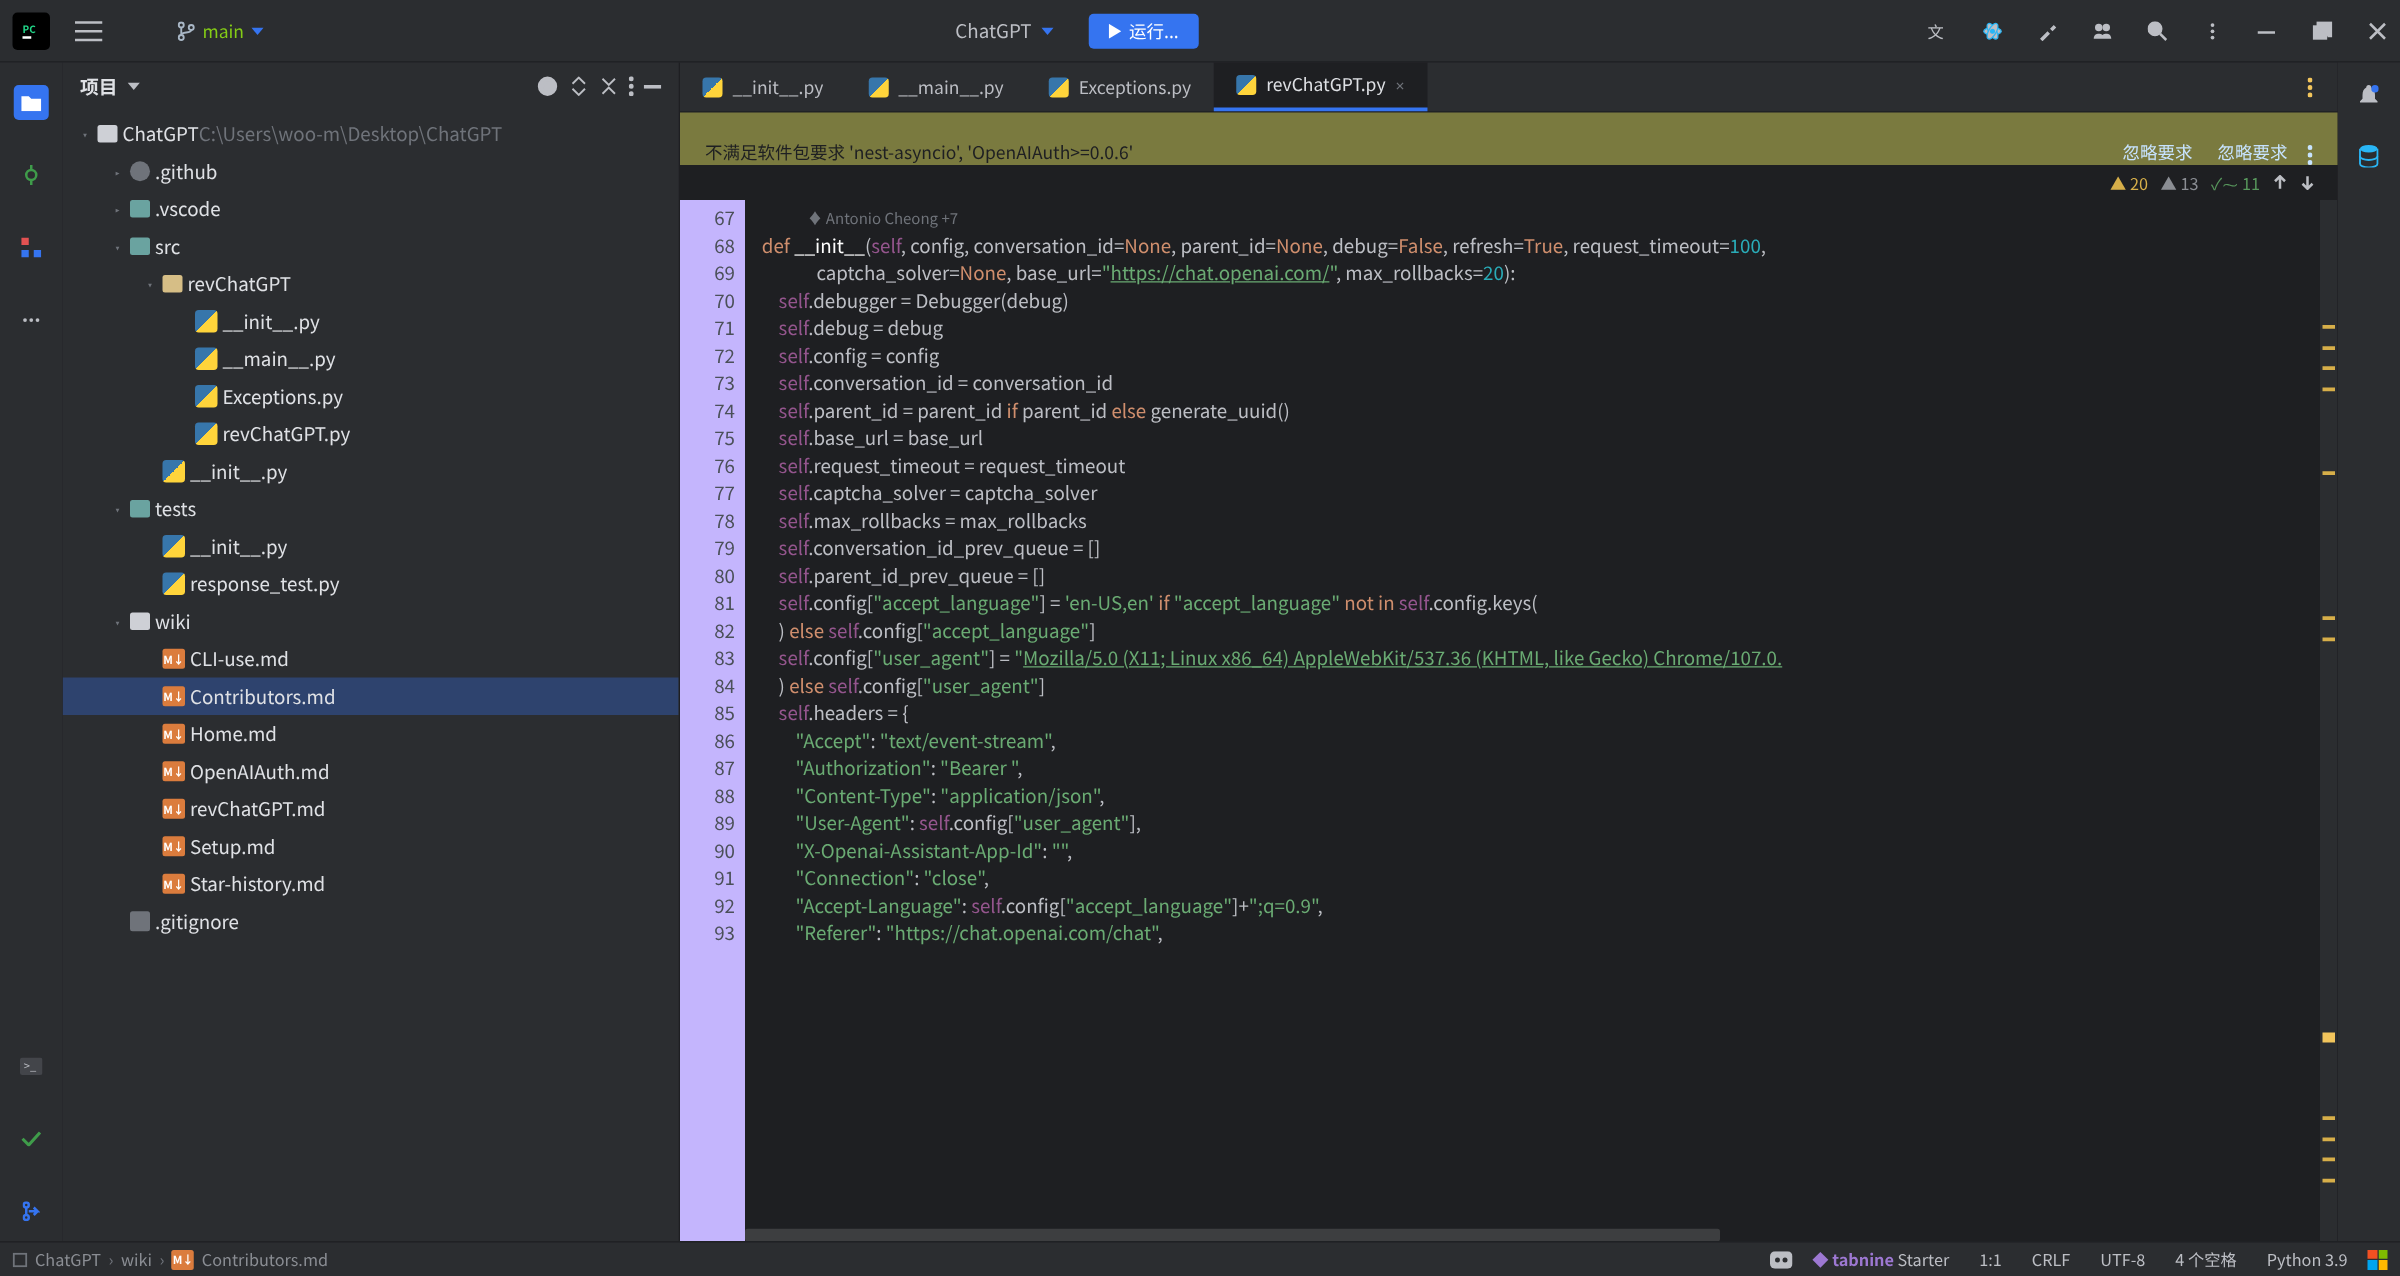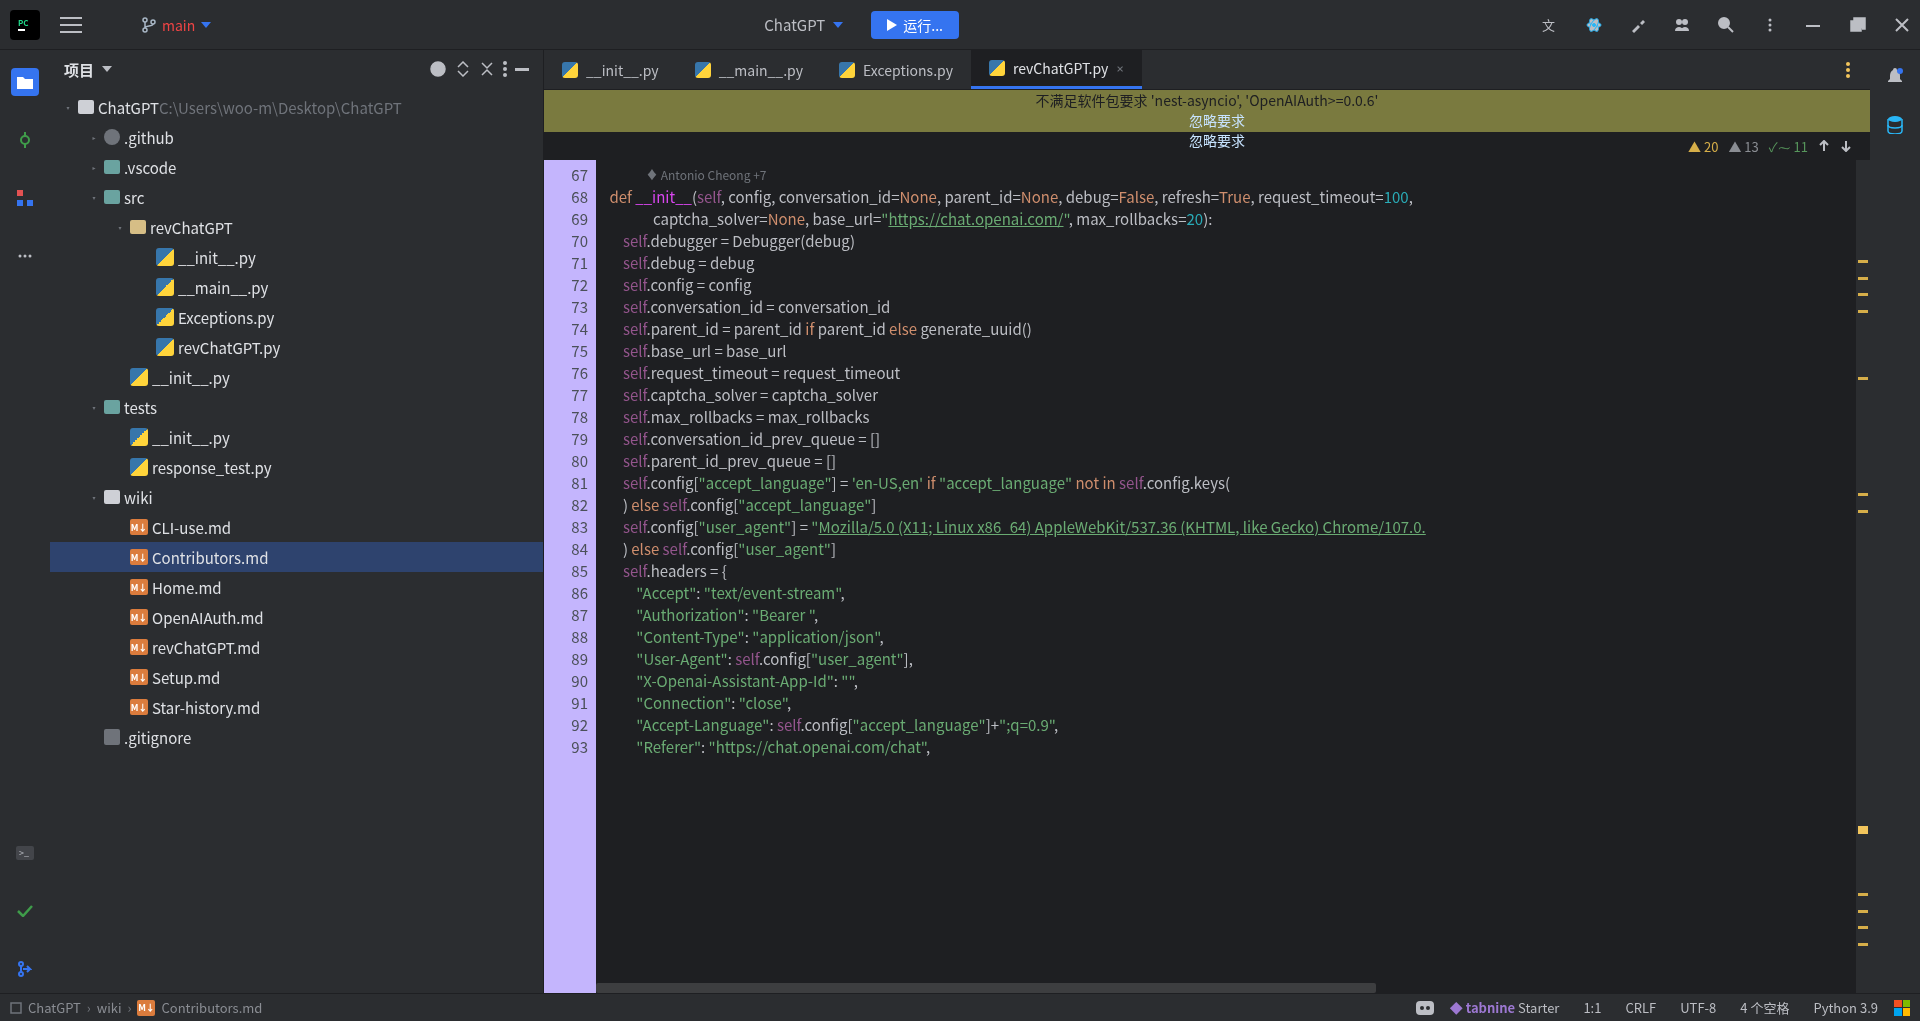--- a/index.html
+++ b/index.html
@@ -4,21 +4,21 @@
 <style>
 * { margin:0; padding:0; box-sizing:border-box; font-family:'Noto Sans CJK SC','JetBrains Mono',Consolas,monospace; }
 body { width:1920px; height:1021px; background:#1e1f22; color:#bcbec4; overflow:hidden; font-size:13px; }
 svg { display:block; }
 
 
 #topbar { height:50px; background:#2b2d30; display:flex; align-items:center; padding:0 10px; border-bottom:1px solid #1e1f22; }
 #topbar .logo { width:30px; height:30px; background:#000; border-radius:4px; display:flex; align-items:center; justify-content:center; margin-right:20px;}
 #topbar .hamb { margin-right:60px; cursor:pointer; }
 #topbar .branch { display:flex; align-items:center; gap:6px; color:#3574f0; font-size:14px;}
-#topbar .branch span.name{color:#ef4444;}
+#topbar .branch span.name{color:#84cc16;}
 #topbar .center { flex:1; display:flex; justify-content:center; align-items:center; gap:8px; font-size:15px;}
 #topbar .run-btn { background:#3574f0; color:#fff; padding:4px 16px; border-radius:4px; font-size:14px; display:flex; align-items:center; gap:6px; margin-left:20px;}
 #topbar .right-icons { display:flex; gap:28px; align-items:center; margin-left:30px; }
 #topbar .ic { width:16px; height:16px; fill:#bcbec4; }
 
 
 #leftstrip { position:absolute; left:0; top:50px; bottom:28px; width:50px; background:#2b2d30; display:flex; flex-direction:column; align-items:center; padding-top:18px; gap:30px; }
 #leftstrip .tool { width:28px; height:28px; border-radius:4px; display:flex; align-items:center; justify-content:center; }
 #leftstrip .tool.active{ background:#3574f0; }
 #leftstrip .bottom { margin-top:auto; margin-bottom:10px; display:flex; flex-direction:column; gap:30px; align-items:center;}
@@ -47,34 +47,34 @@
 .fdic.teal{background:#6aa3a0;}
 
 
 #editor { position:absolute; left:544px; right:50px; top:50px; bottom:28px; background:#1e1f22; display:flex; flex-direction:column; }
 #tabs { height:40px; background:#2b2d30; display:flex; align-items:stretch; border-bottom:1px solid #1e1f22; padding-right:10px;}
 #tabs .tab { display:flex; align-items:center; gap:8px; padding:0 18px; font-size:14px; color:#bcbec4; cursor:pointer; position:relative;}
 #tabs .tab.active{ background:#1e1f22; border-bottom:3px solid #3574f0; color:#dfe1e5;}
 #tabs .tab .close{font-size:12px;color:#6f737a;}
 #tabs .tspacer{flex:1;}
 #tabs .menu{display:flex;align-items:center;padding:0 10px;}
-#banner { height:42px; background:#7a7a3f; display:flex; align-items:center; padding:0 20px; font-size:14px; color:#1e1f22;flex-direction:column;}
+#banner { height:42px; background:#7a7a3f; display:flex; align-items:flex-end; padding:0 20px; font-size:14px; color:#1e1f22;}
 #banner .msg{flex:1;}
 #banner .link{color:#c7e3ff; margin-left:20px; cursor:pointer;}
 #insp { height:28px; display:flex; align-items:center; justify-content:flex-end; padding:0 18px; gap:10px; font-size:13px;}
 #insp .warn{color:#d6ae49;}
 #insp .wwarn{color:#8a8d93;}
 #insp .typo{color:#57965c;}
 #code { flex:1; display:flex; overflow:hidden; font-family:'JetBrains Mono',Consolas,monospace; font-size:15px; line-height:22px; position:relative;}
 #gutter { width:52px; text-align:right; padding-right:8px; color:#4b5059; background:#c4b5fd; padding-top:4px;}
 #gutter div{height:22px;}
 #lines { flex:1; overflow:hidden; padding-top:4px; white-space:pre;}
 #lines div{height:22px;}
 .author{color:#6f737a;font-size:12px;font-style:normal;padding-left:50px;}
-.kw{color:#cf8e6d;} .fn{color:#d946ef;} .self{color:#94558d;} .str{color:#6aab73;} .num{color:#2aacb8;} .bn{color:#cf8e6d;} .url{color:#6aab73;text-decoration:underline;}
+.kw{color:#cf8e6d;} .fn{color:#ffffff;} .self{color:#94558d;} .str{color:#6aab73;} .num{color:#2aacb8;} .bn{color:#cf8e6d;} .url{color:#6aab73;text-decoration:underline;}
 #hscroll{position:absolute;bottom:0;left:52px;width:780px;height:10px;background:rgba(120,120,120,.35);border-radius:2px;}
 #marks{width:14px;background:#2b2d30;position:relative;}
 #marks .m{position:absolute;left:2px;width:10px;height:3px;}
 
 
 #status { position:absolute; left:0; right:0; bottom:0; height:28px; background:#2b2d30; display:flex; align-items:center; padding:0 10px; font-size:13px; gap:8px; border-top:1px solid #1e1f22; color:#8a8d93;}
 #status .crumb{display:flex;align-items:center;gap:6px;}
 #status .crumb .sep{color:#6f737a;}
 #status .sp{flex:1;}
 #status .seg{margin:0 8px;color:#bcbec4;}

